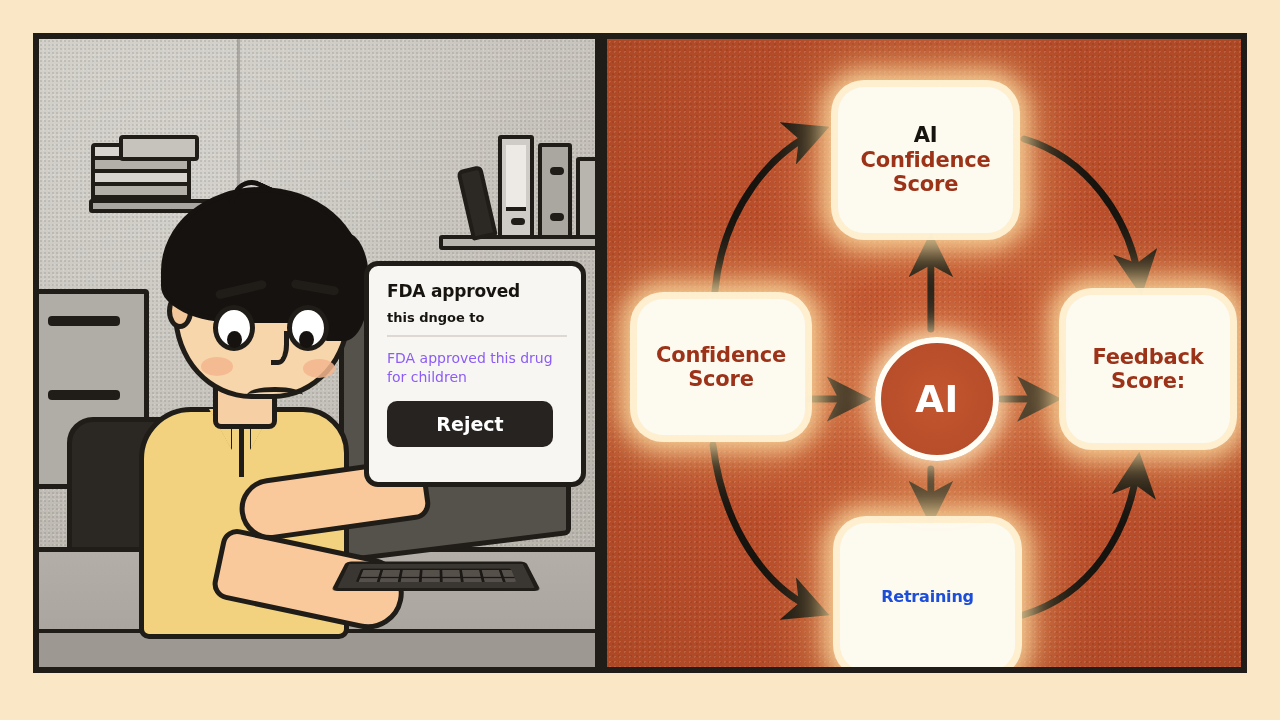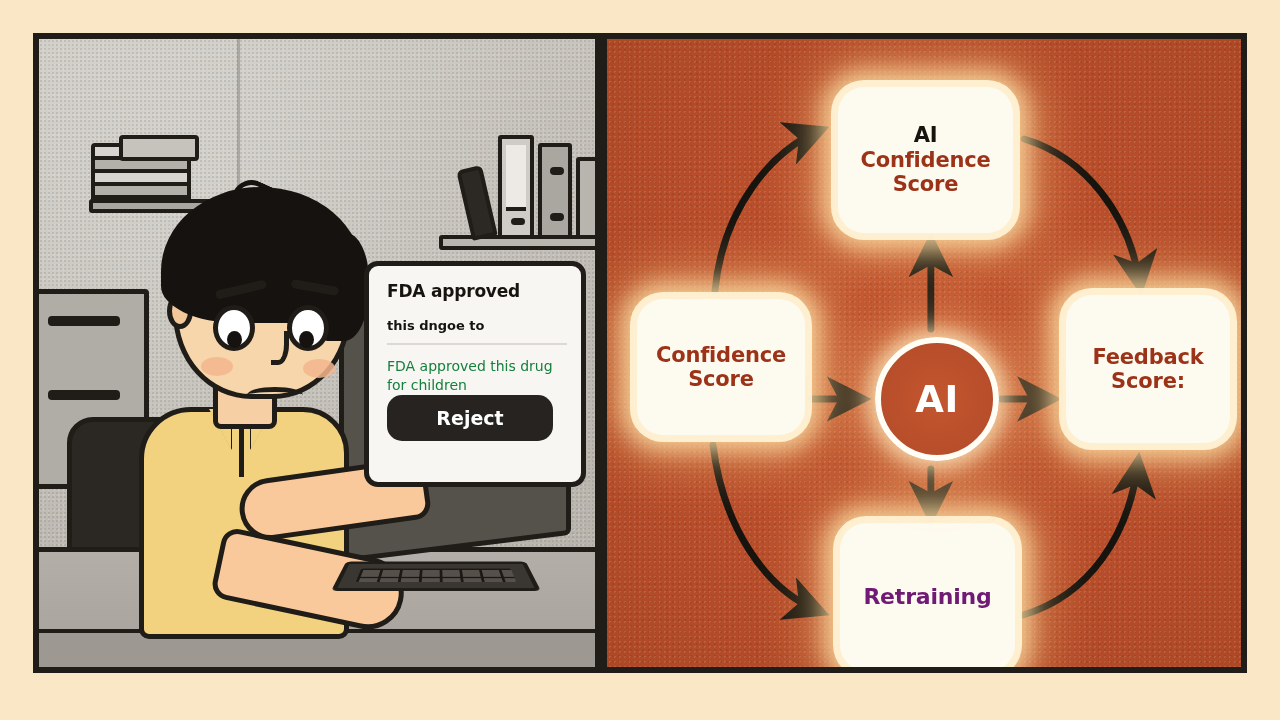--- a/index.html
+++ b/index.html
@@ -231,30 +231,30 @@
     background:#f7f6f3; border:5px solid #201c18; border-radius:14px;
     padding:16px 14px 14px 18px;
   }
   .dlg-title {
     font-family:"DejaVu Sans", sans-serif;
     font-weight:700; font-size:17px; color:#17140f; line-height:1.08;
     letter-spacing:-.2px;
   }
   .dlg-sub {
     font-family:"DejaVu Sans", sans-serif;
-    font-weight:700; font-size:13px; color:#17140f; margin-top:18px;
+    font-weight:700; font-size:13px; color:#17140f; margin-top:10px;
   }
   .dlg-rule { height:2px; background:#ddd9d2; margin:10px 0 12px 0; }
   .dlg-body {
     font-family:"DejaVu Sans", sans-serif;
-    font-size:14px; color:#15803d; line-height:1.35;
+    font-size:14px; color:#8b5cf6; line-height:1.35;
   }
   .dlg-btn {
-    width:166px; height:46px;
-    background:#262320; border-radius:15px;
+    margin-top:14px; width:166px; height:46px;
+    background:#262320; border-radius:10px;
     display:flex; align-items:center; justify-content:center;
     color:#ffffff; font-weight:700; font-size:19px;
     font-family:"DejaVu Sans", sans-serif;
     cursor:pointer;
   }
 
   
   .divider { width:12px; height:100%; background:#201c18; }
 
   
@@ -294,21 +294,21 @@
   }
   .n-top   { left:231px; top:48px;  width:175px; height:146px; }
   .n-left  { left:30px;  top:260px; width:168px; height:136px; }
   .n-right { left:459px; top:256px; width:164px; height:148px; }
   .n-bot   { left:233px; top:484px; width:175px; height:148px; }
 
   .t-top   { font-size:21px; color:#9c3318; }
   .t-top .lead { color:#17140f; display:block; }
   .t-left  { font-size:21px; color:#9c3318; }
   .t-right { font-size:21px; color:#9c3318; }
-  .t-bot   { font-size:22px; color:#701a75; }
+  .t-bot   { font-size:16px; color:#1d4ed8; }
 
   .hub {
     position:absolute; left:268px; top:298px; width:124px; height:124px;
     border-radius:50%;
     background: radial-gradient(circle at 50% 50%, #c2562f, #b34a28);
     border:6px solid #fffdf4;
     box-shadow:
       0 0 18px 8px rgba(255,235,190,.70),
       0 0 44px 24px rgba(255,205,140,.40);
     display:flex; align-items:center; justify-content:center;

